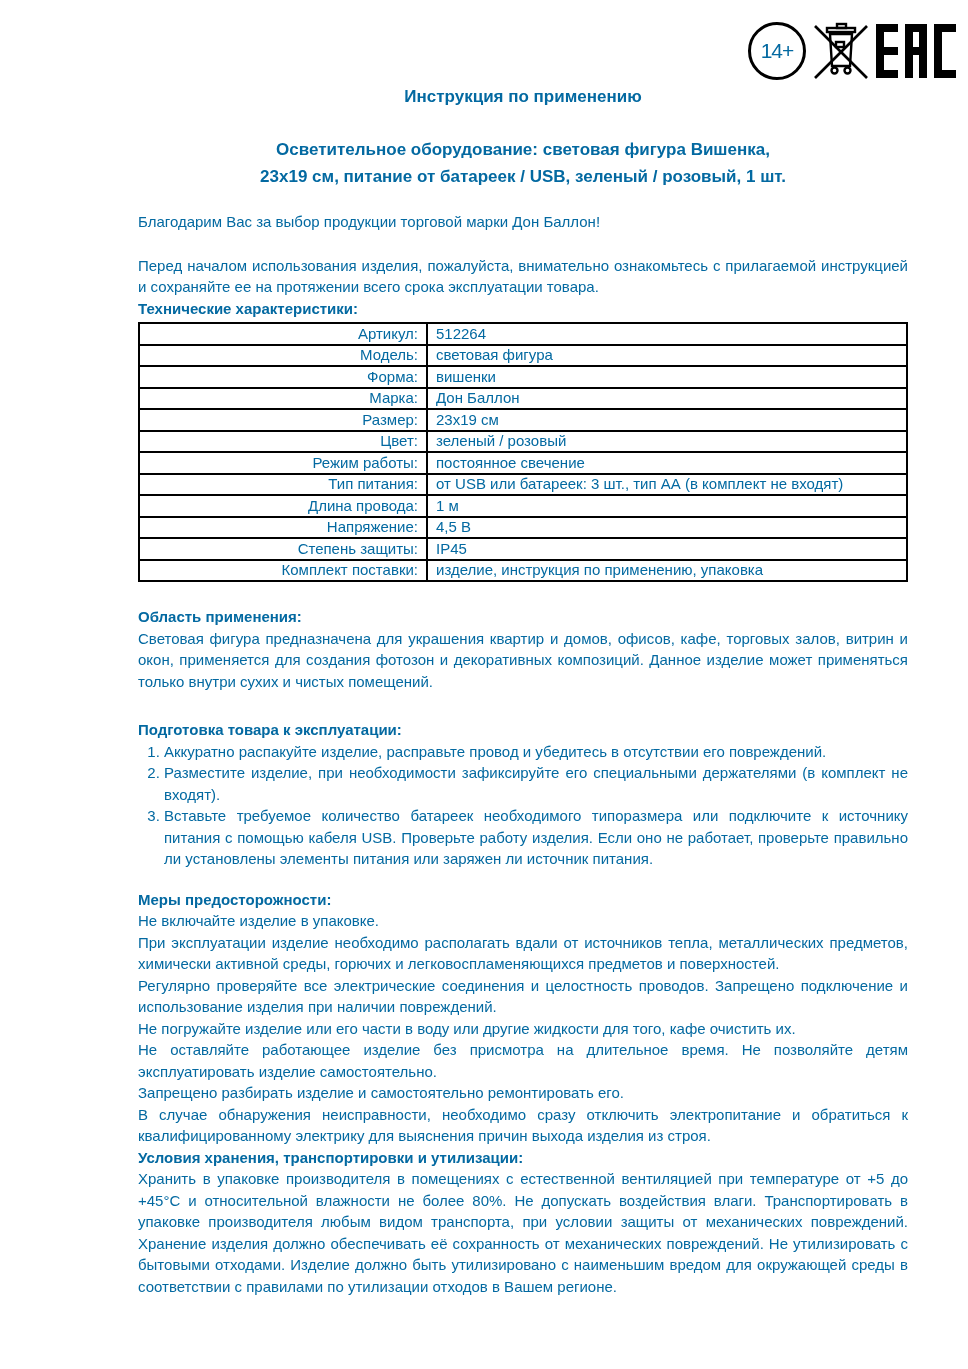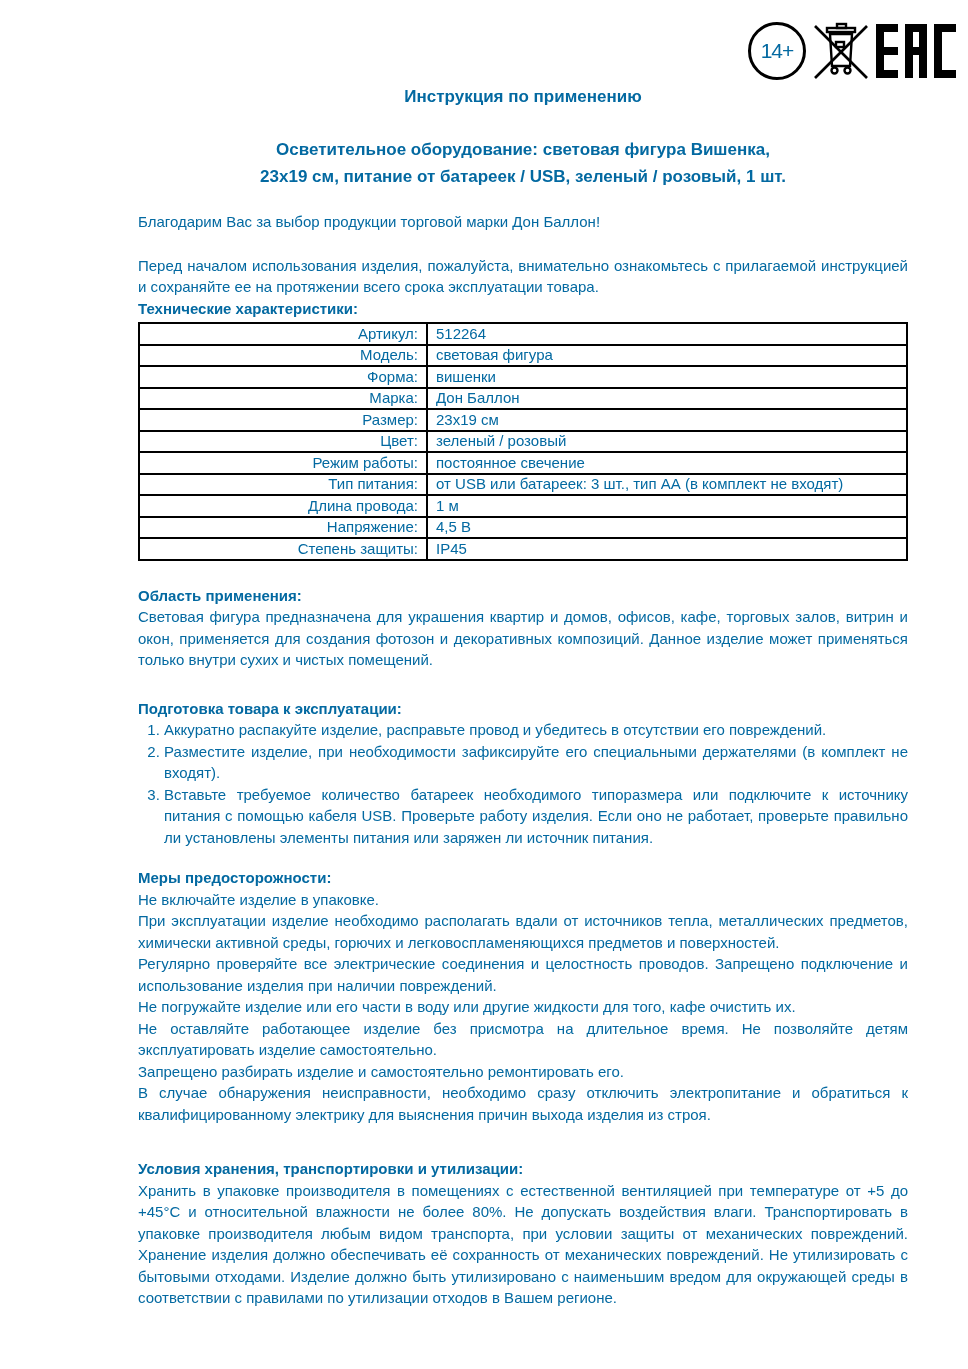--- a/index.html
+++ b/index.html
@@ -75,21 +75,21 @@
     line-height: 18px;
     white-space: nowrap;
     overflow: hidden;
   }
   td.spec-label { width: 270px; text-align: right; }
 
   section.block p { text-align: justify; }
   .sec-usage   { margin-top: 24px; }
   .sec-prep    { margin-top: 27px; }
   .sec-safety  { margin-top: 19px; }
-  .sec-storage { margin-top: 33px; }
+  .sec-storage { }
 
   ol.prep-list {
     margin: 0;
     padding-left: 26px;
   }
   ol.prep-list li {
     text-align: justify;
   }
 </style>
 </head>
@@ -190,20 +190,24 @@
         <td>1 м</td>
       </tr>
       <tr>
         <td class="spec-label">Напряжение:</td>
         <td>4,5 В</td>
       </tr>
       <tr>
         <td class="spec-label">Степень защиты:</td>
         <td>IP45</td>
       </tr>
+      <tr>
+        <td class="spec-label">Комплект поставки:</td>
+        <td>изделие, инструкция по применению, упаковка</td>
+      </tr>
     </tbody>
   </table>
 
   <section class="block sec-usage">
     <h3 class="heading">Область применения:</h3>
     <p>Световая фигура предназначена для украшения квартир и домов, офисов, кафе, торговых залов, витрин и окон, применяется для создания фотозон и декоративных композиций. Данное изделие может применяться только внутри сухих и чистых помещений.</p>
   </section>
 
   <section class="block sec-prep">
     <h3 class="heading">Подготовка товара к эксплуатации:</h3>

